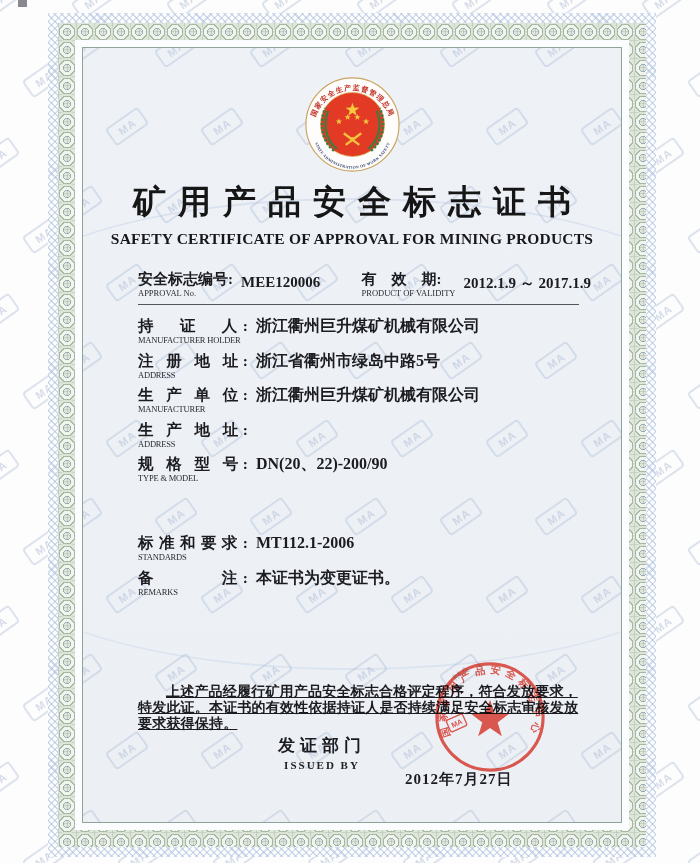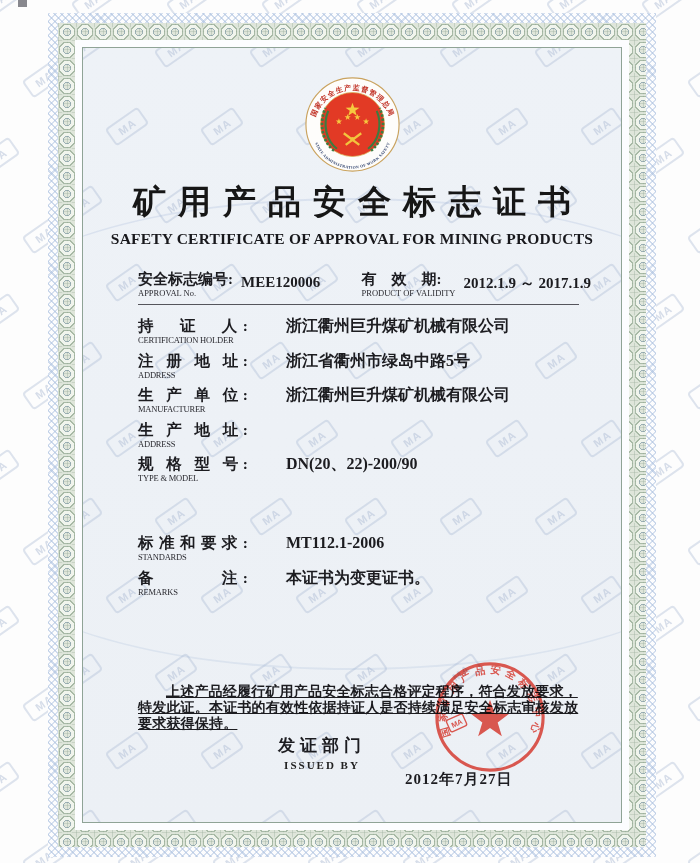--- a/index.html
+++ b/index.html
@@ -47,21 +47,21 @@
   
   .toprow{display:flex;margin:22px 30px 0 55px;height:32px;}
   .toprow .cell{display:flex;align-items:flex-start;}
   .toprow .cell.left{width:292px;}
   .lbl .cn{font-size:15px;font-weight:bold;line-height:18px;white-space:nowrap;}
   .lbl .en{font-size:8.5px;line-height:10px;white-space:nowrap;color:#2a2a30;}
   .topval{font-size:15px;font-weight:bold;padding:4px 0 0 8px;white-space:nowrap;}
   .rule{border:0;border-top:1.5px solid #55555c;margin:2px 42px 0 55px;}
   
   .fields{margin:11px 30px 0 55px;}
-  .field{display:flex;align-items:flex-start;height:34.6px;gap:30px;}
+  .field{display:flex;align-items:flex-start;height:34.6px;}
   .fl{width:110px;flex:none;}
   .fl .cn{font-size:15.5px;font-weight:bold;line-height:19px;
           text-align:justify;text-align-last:justify;}
   .fl .en{font-size:8.5px;line-height:11px;white-space:nowrap;color:#2a2a30;letter-spacing:-.2px;}
   .fv{flex:1;font-size:16px;font-weight:600;line-height:20px;padding-left:8px;white-space:nowrap;}
   .fields.specs{margin-top:44px;}
   
   .statement{position:absolute;top:636px;left:55px;right:34px;font-size:14px;font-weight:600;
              line-height:16px;text-indent:2em;letter-spacing:.2px;z-index:2;text-decoration:underline;}
   .issuer{position:absolute;top:686px;left:0;right:60px;text-align:center;z-index:2;}
@@ -304,21 +304,21 @@
               </div>
               <div class="topval">2012.1.9 ～ 2017.1.9</div>
             </div>
           </div>
           <hr class="rule block">
 
           <div class="fields block">
             <div class="field">
               <div class="fl">
                   <div class="cn">持　证　人:</div>
-                <div class="en">CERTIFICATION HOLDER</div>
+                <div class="en">MANUFACTURER HOLDER</div>
                 </div>
               <div class="fv">浙江衢州巨升煤矿机械有限公司</div>
             </div>
             <div class="field">
               <div class="fl">
                   <div class="cn">注 册 地 址:</div>
                 <div class="en">ADDRESS</div>
                 </div>
               <div class="fv">浙江省衢州市绿岛中路5号</div>
             </div>

